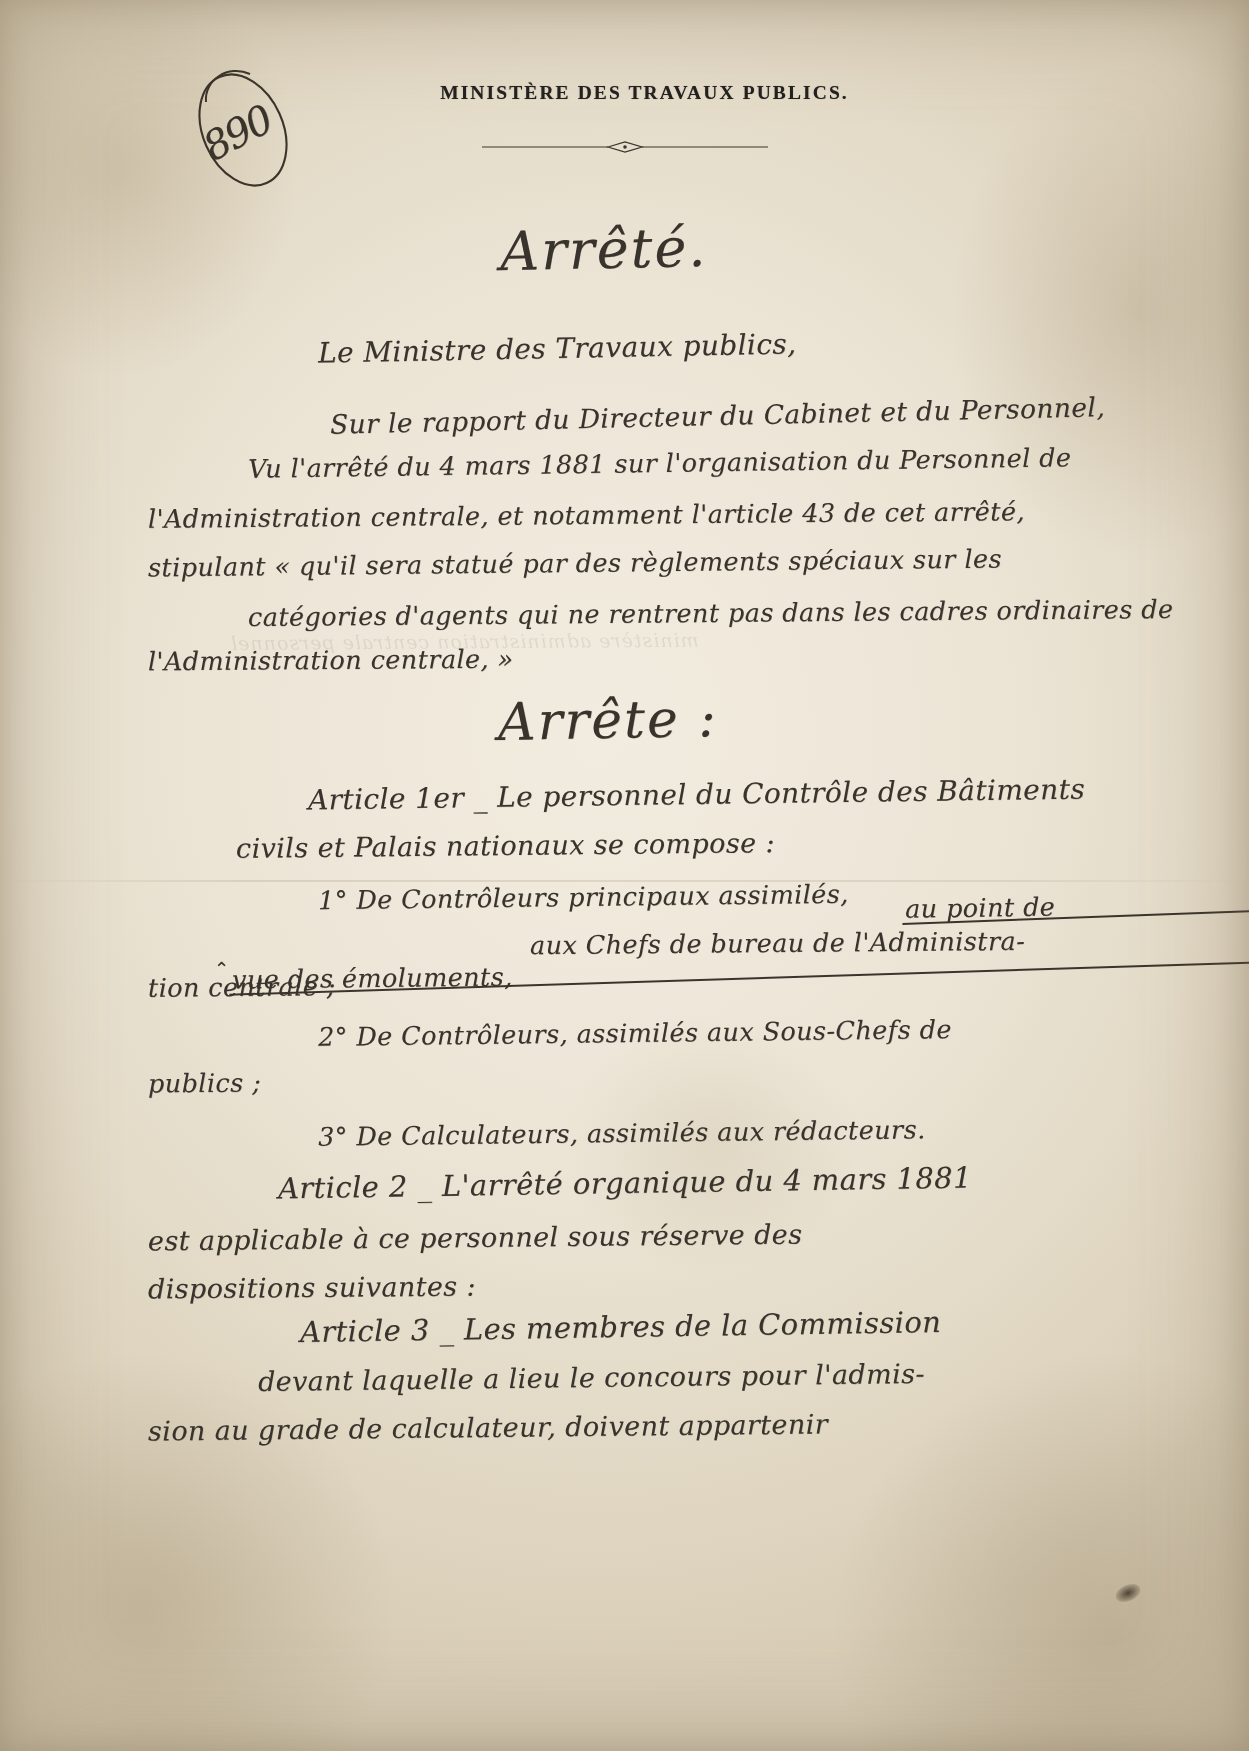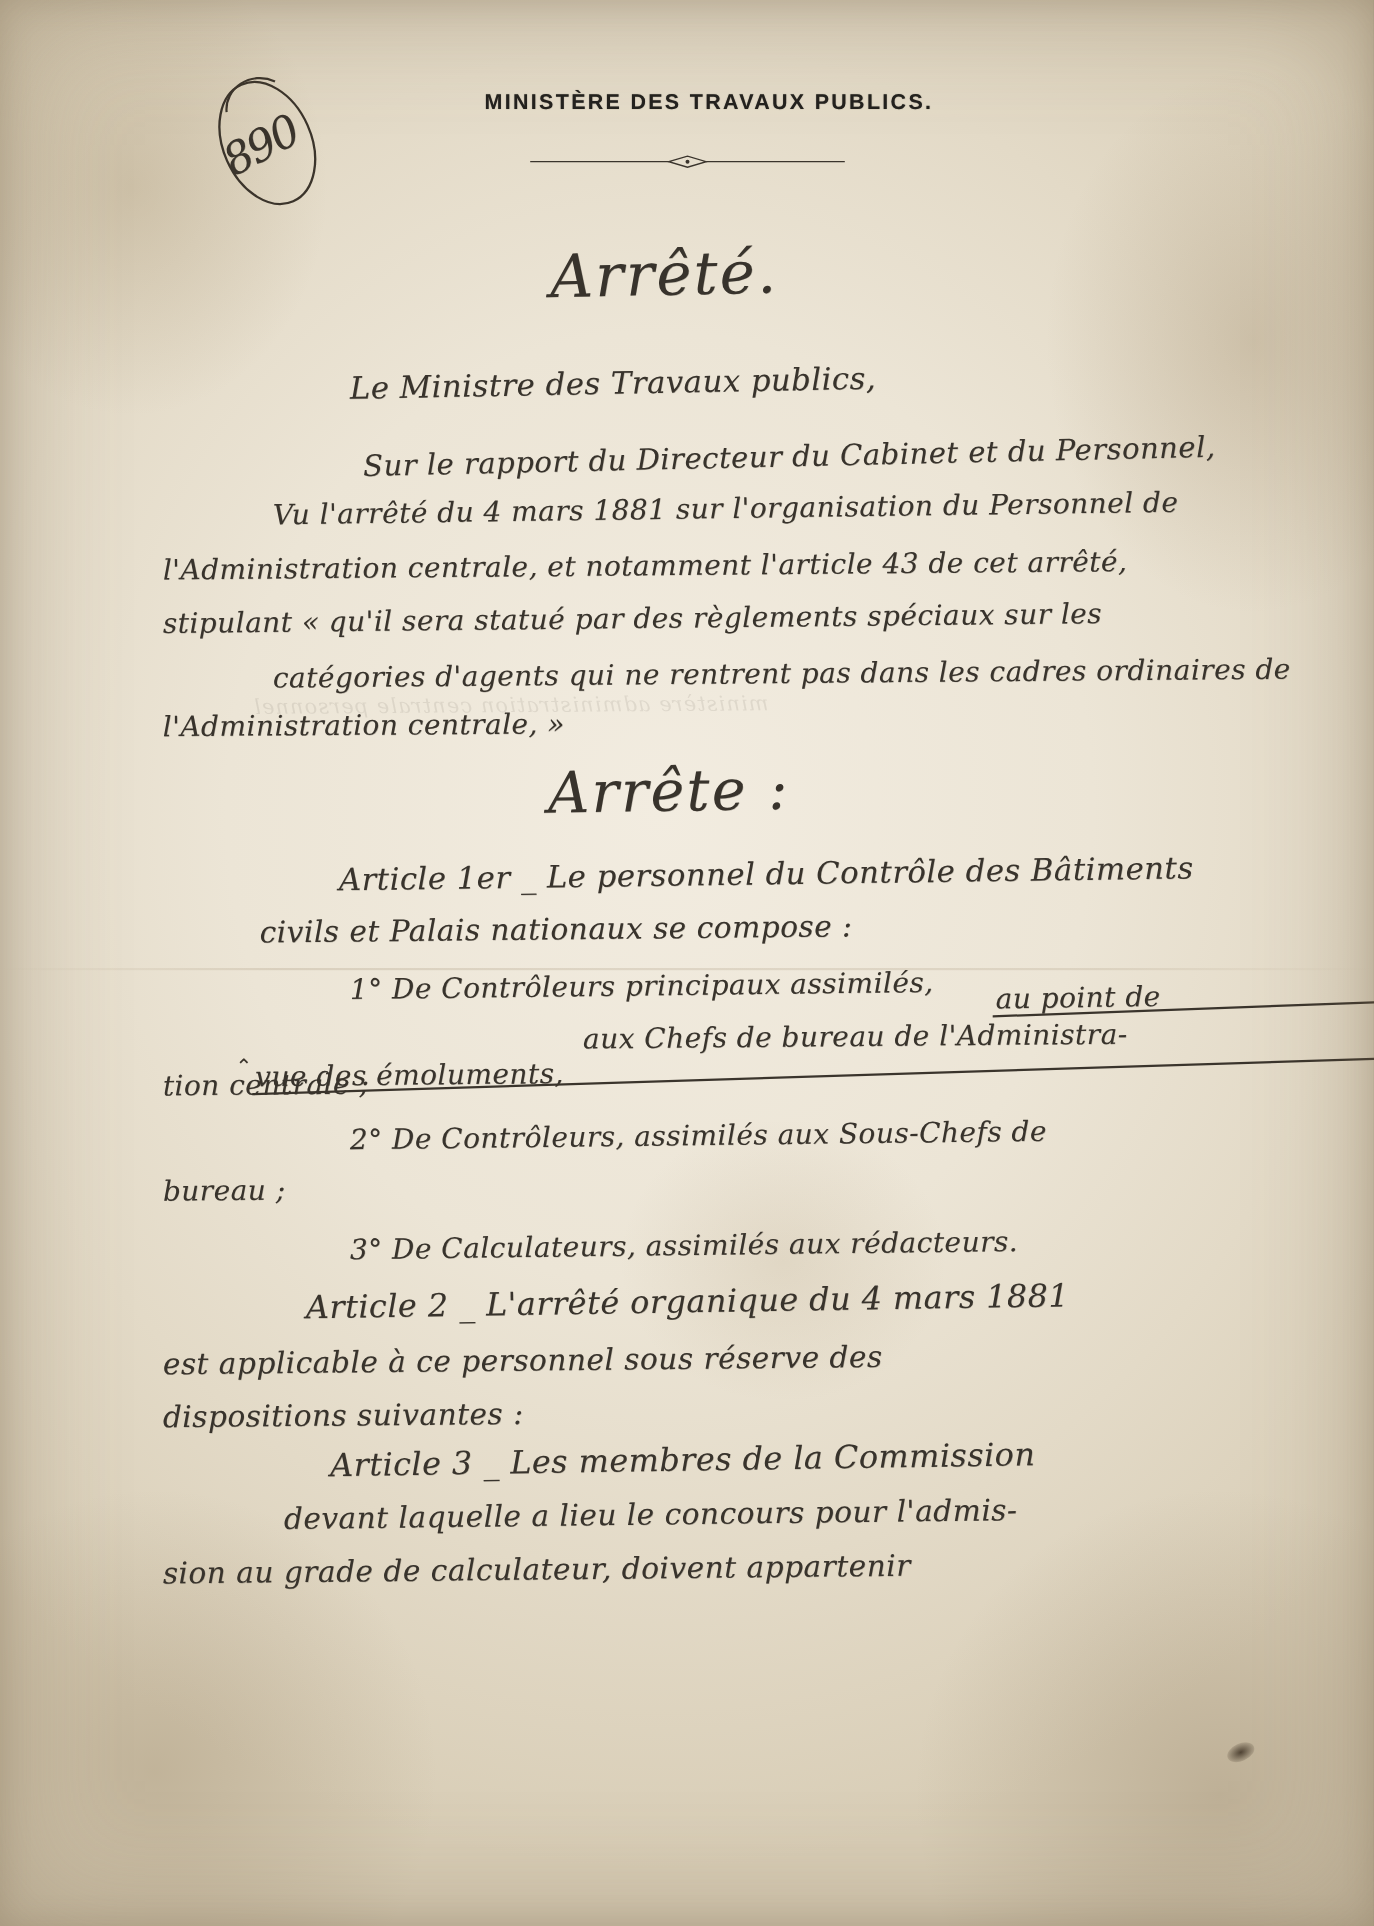--- a/index.html
+++ b/index.html
@@ -52,21 +52,21 @@
     color: #4a4238;
     letter-spacing: 1px;
   }
 
   
   .letterhead {
     position: absolute;
     left: 0; right: 0;
     top: 82px;
     text-align: center;
-    font-family: Liberation Sans, sans-serif;
+    font-family: Liberation Serif, serif;
     font-weight: bold;
     font-size: 19.5px;
     letter-spacing: 2.1px;
     color: #23211e;
     text-shadow: 0 0 1px rgba(40,35,30,0.45);
     padding-left: 40px;
   }
   .rule {
     position: absolute;
     left: 50%;
@@ -213,21 +213,21 @@
   <div class="hand ink l" style="left:236px; top:830px; transform:rotate(-0.6deg); font-size:27px;">civils et Palais nationaux se compose :</div>
 
   <div class="hand ink l" style="left:318px; top:882px; transform:rotate(-0.7deg);">1° De Contrôleurs principaux assimilés,</div>
   <div class="hand ink l strike" style="left:905px; top:884px; transform:rotate(-0.9deg);">au point de</div>
   <span class="caret ink">⌃</span>
   <div class="hand ink l strike" style="left:232px; top:928px; transform:rotate(-0.6deg);">vue des émoluments,</div>
   <div class="hand ink l" style="left:530px; top:928px; transform:rotate(-0.5deg);">aux Chefs de bureau de l'Administra-</div>
   <div class="hand ink l" style="left:148px; top:972px; transform:rotate(-0.5deg);">tion centrale ;</div>
 
   <div class="hand ink l" style="left:318px; top:1018px; transform:rotate(-0.7deg);">2° De Contrôleurs, assimilés aux Sous-Chefs de</div>
-  <div class="hand ink l" style="left:148px; top:1068px; transform:rotate(-0.5deg);">bureau ;</div>
+  <div class="hand ink l" style="left:148px; top:1068px; transform:rotate(-0.5deg);">publics ;</div>
 
   <div class="hand ink l" style="left:318px; top:1118px; transform:rotate(-0.7deg);">3° De Calculateurs, assimilés aux rédacteurs.</div>
 
   <div class="hand ink l" style="left:278px; top:1166px; transform:rotate(-0.9deg); font-size:29px;">Article 2 _   L'arrêté organique du 4 mars 1881</div>
   <div class="hand ink l" style="left:148px; top:1222px; transform:rotate(-0.6deg); font-size:27px;">est applicable à ce personnel sous réserve des</div>
   <div class="hand ink l" style="left:148px; top:1272px; transform:rotate(-0.5deg); font-size:27px;">dispositions suivantes :</div>
 
   <div class="hand ink l" style="left:300px; top:1310px; transform:rotate(-0.9deg); font-size:29px;">Article 3 _   Les membres de la Commission</div>
   <div class="hand ink l" style="left:258px; top:1362px; transform:rotate(-0.7deg); font-size:27px;">devant laquelle a lieu le concours pour l'admis-</div>
   <div class="hand ink l" style="left:148px; top:1412px; transform:rotate(-0.6deg); font-size:27px;">sion au grade de calculateur, doivent appartenir</div>

